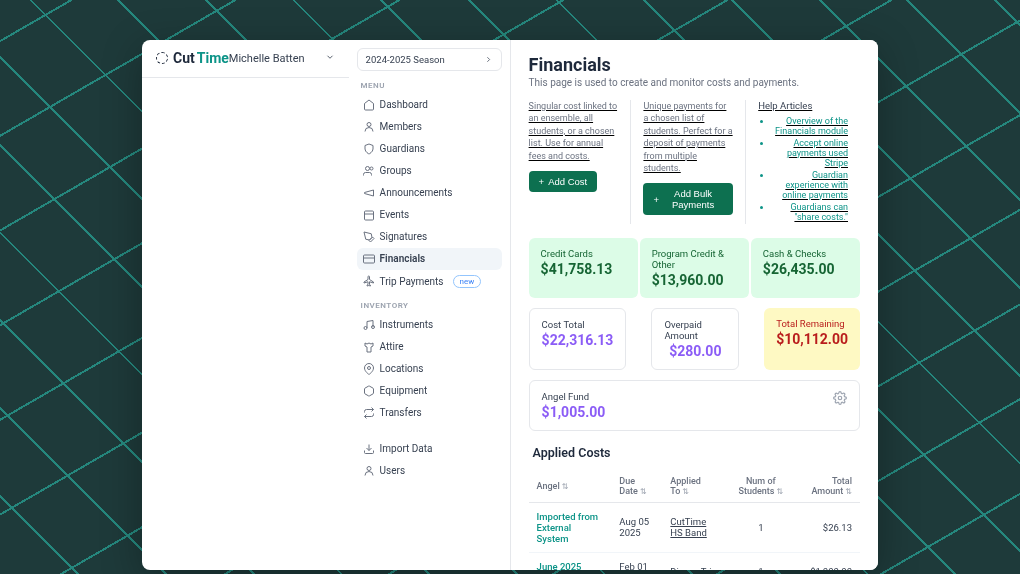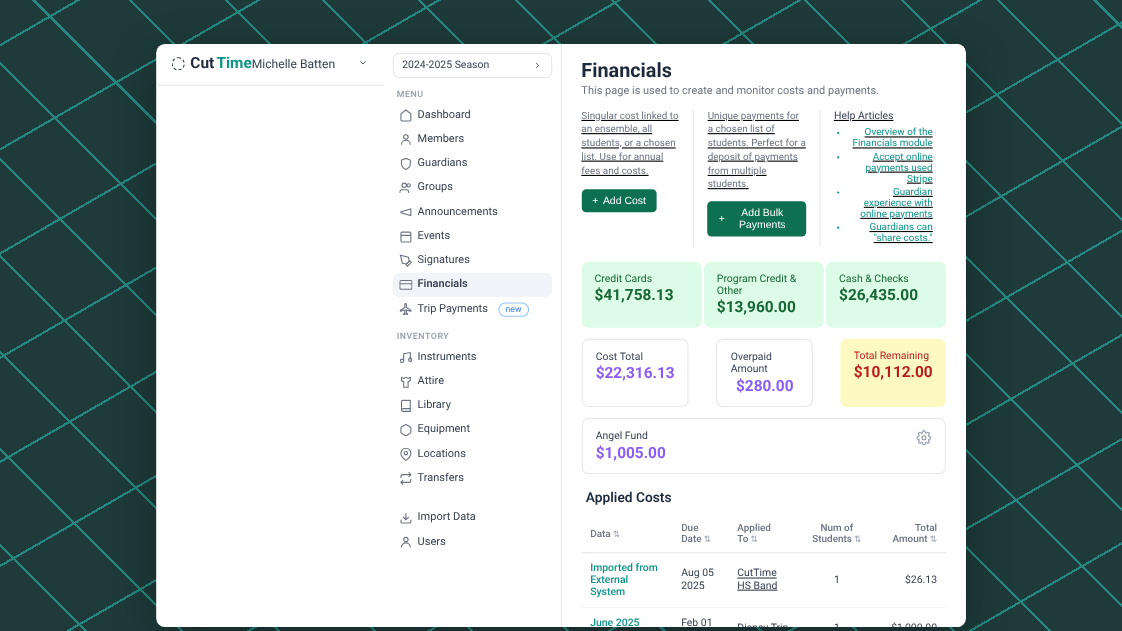--- a/index.html
+++ b/index.html
@@ -170,37 +170,30 @@
           <span>Instruments</span>
         </div>
       <div class="nav-item">
           <svg class="nav-icon" viewBox="0 0 24 24" fill="none" stroke="currentColor" stroke-width="2">
             <path d="M20 4l-4 2-4-2-4 2-4-2v6l4 2v10h8V12l4-2z"></path>
           </svg>
           <span>Attire</span>
         </div>
       <div class="nav-item">
           <svg class="nav-icon" viewBox="0 0 24 24" fill="none" stroke="currentColor" stroke-width="2">
-            <path d="M4 19.5A2.5 2.5 0 0 1 6.5 17H20"></path>
-            <path d="M6.5 2H20v20H6.5A2.5 2.5 0 0 1 4 19.5v-15A2.5 2.5 0 0 1 6.5 2z"></path>
-          </svg>
-          <span>Library</span>
-        </div>
-      <div class="nav-item">
-          <svg class="nav-icon" viewBox="0 0 24 24" fill="none" stroke="currentColor" stroke-width="2">
-            <path d="M21 16V8a2 2 0 0 0-1-1.73l-7-4a2 2 0 0 0-2 0l-7 4A2 2 0 0 0 3 8v8a2 2 0 0 0 1 1.73l7 4a2 2 0 0 0 2 0l7-4A2 2 0 0 0 21 16z"></path>
-          </svg>
-          <span>Equipment</span>
-        </div>
-      <div class="nav-item">
-          <svg class="nav-icon" viewBox="0 0 24 24" fill="none" stroke="currentColor" stroke-width="2">
             <path d="M21 10c0 7-9 13-9 13s-9-6-9-13a9 9 0 0 1 18 0z"></path>
             <circle cx="12" cy="10" r="3"></circle>
           </svg>
           <span>Locations</span>
+        </div>
+      <div class="nav-item">
+          <svg class="nav-icon" viewBox="0 0 24 24" fill="none" stroke="currentColor" stroke-width="2">
+            <path d="M21 16V8a2 2 0 0 0-1-1.73l-7-4a2 2 0 0 0-2 0l-7 4A2 2 0 0 0 3 8v8a2 2 0 0 0 1 1.73l7 4a2 2 0 0 0 2 0l7-4A2 2 0 0 0 21 16z"></path>
+          </svg>
+          <span>Equipment</span>
         </div>
       <div class="nav-item">
           <svg class="nav-icon" viewBox="0 0 24 24" fill="none" stroke="currentColor" stroke-width="2">
             <polyline points="17 1 21 5 17 9"></polyline>
             <path d="M3 11V9a4 4 0 0 1 4-4h14"></path>
             <polyline points="7 23 3 19 7 15"></polyline>
             <path d="M21 13v2a4 4 0 0 1-4 4H3"></path>
           </svg>
           <span>Transfers</span>
         </div>
@@ -292,21 +285,21 @@
         <svg class="gear" width="14" height="14" viewBox="0 0 24 24" fill="none" stroke="currentColor" stroke-width="2">
             <circle cx="12" cy="12" r="3"></circle>
             <path d="M19.4 15a1.65 1.65 0 0 0 .33 1.82l.06.06a2 2 0 1 1-2.83 2.83l-.06-.06a1.65 1.65 0 0 0-1.82-.33 1.65 1.65 0 0 0-1 1.51V21a2 2 0 1 1-4 0v-.09a1.65 1.65 0 0 0-1-1.51 1.65 1.65 0 0 0-1.82.33l-.06.06a2 2 0 1 1-2.83-2.83l.06-.06A1.65 1.65 0 0 0 4.6 15a1.65 1.65 0 0 0-1.51-1H3a2 2 0 1 1 0-4h.09c.7 0 1.31-.4 1.51-1a1.65 1.65 0 0 0-.33-1.82l-.06-.06a2 2 0 1 1 2.83-2.83l.06.06c.5.5 1.25.63 1.82.33H9c.6-.26 1-.86 1-1.51V3a2 2 0 1 1 4 0v.09c0 .7.4 1.31 1 1.51a1.65 1.65 0 0 0 1.82-.33l.06-.06a2 2 0 1 1 2.83 2.83l-.06.06c-.5.5-.63 1.25-.33 1.82V9c.26.6.86 1 1.51 1H21a2 2 0 1 1 0 4h-.09c-.7 0-1.31.4-1.51 1z"></path>
           </svg>
       </div>
 
       <div class="section-title">Applied Costs</div>
       <table class="table">
         <thead>
           <tr>
-            <th><span>Data</span><span class="sort-icon">⇅</span></th>
+            <th><span>Angel</span><span class="sort-icon">⇅</span></th>
             <th><span>Due Date</span><span class="sort-icon">⇅</span></th>
             <th><span>Applied To</span><span class="sort-icon">⇅</span></th>
             <th class="num"><span>Num of Students</span><span class="sort-icon">⇅</span></th>
             <th class="amt"><span>Total Amount</span><span class="sort-icon">⇅</span></th>
           </tr>
         </thead>
         <tbody id="cost-rows">
             <tr>
     <td class="link">Imported from External System</td>
     <td>Aug 05 2025</td>

